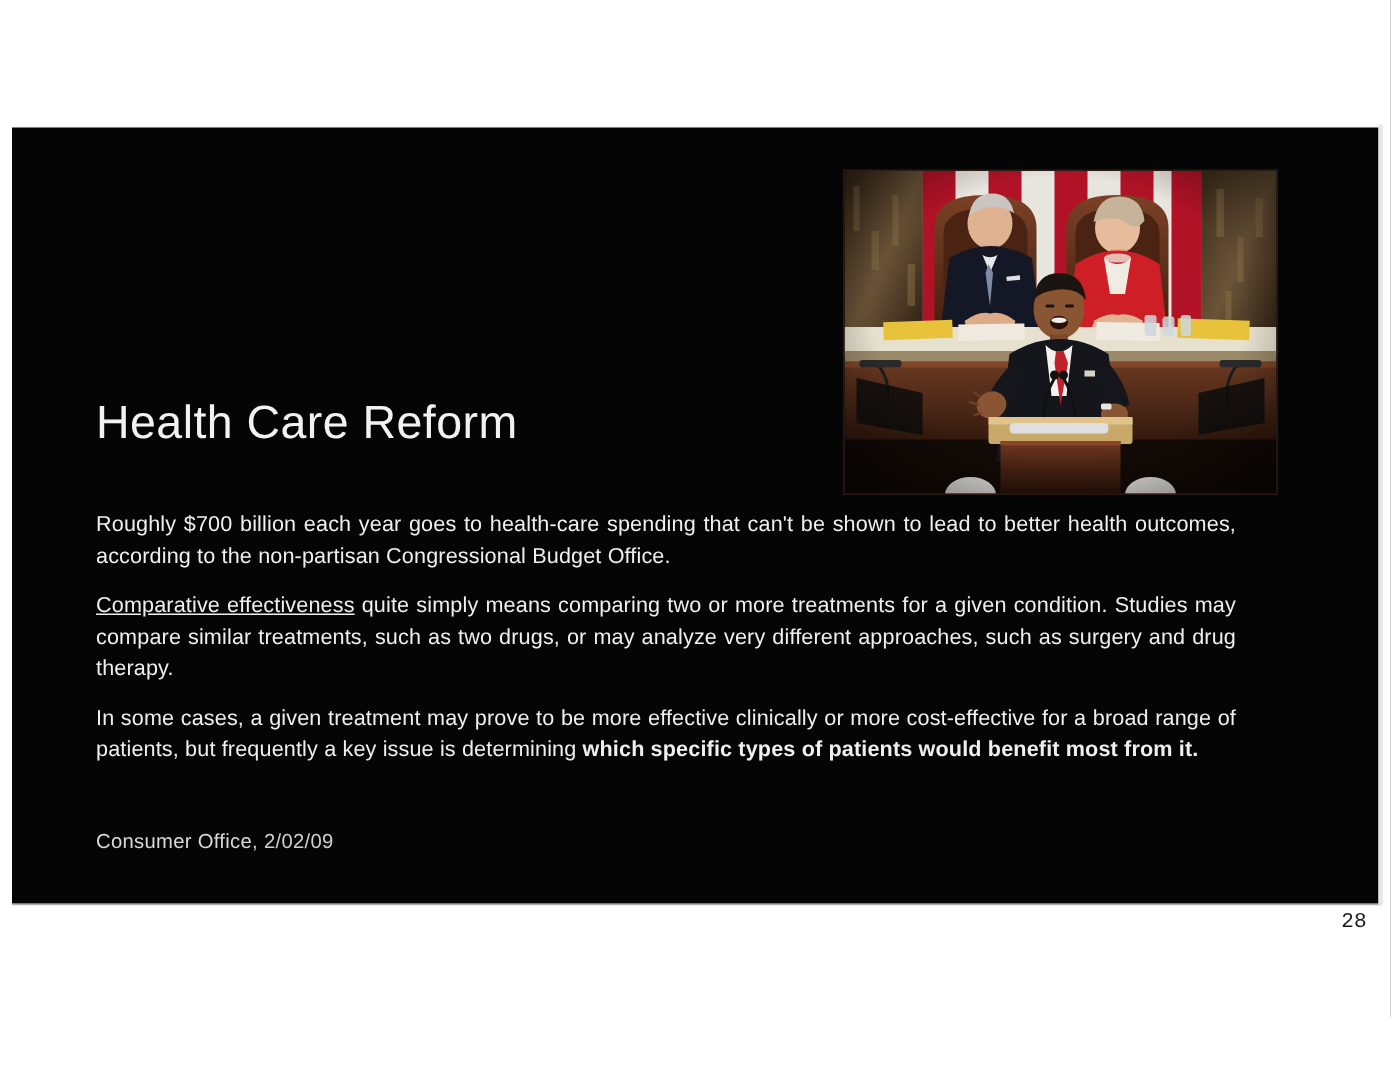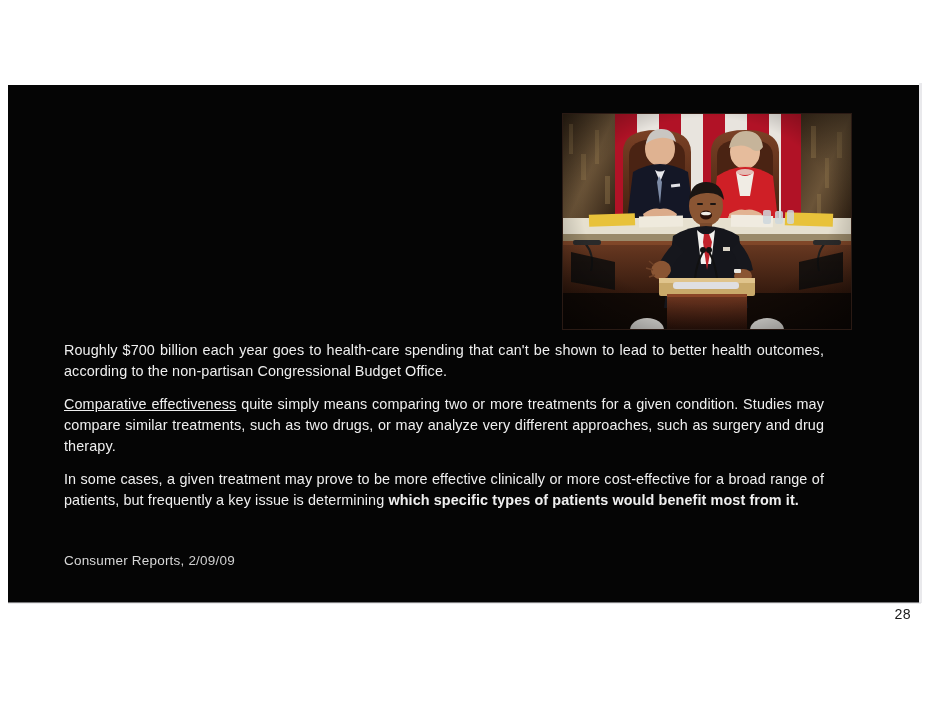--- a/index.html
+++ b/index.html
@@ -122,20 +122,21 @@
     font-family: Liberation Mono, monospace;
   }
 </style>
 </head>
 <body>
 
 <div id="page">
 
   <div id="slide">
 
+    <h1 id="title">Health Care Reform</h1>
 
     <div id="photo">
       <svg width="288" height="215" viewBox="0 0 288 215" xmlns="http://www.w3.org/2000/svg">
         <defs>
           <linearGradient id="woodDark" x1="0" y1="0" x2="0" y2="1">
             <stop offset="0%" stop-color="#5a3020"></stop>
             <stop offset="100%" stop-color="#2d150d"></stop>
           </linearGradient>
           <linearGradient id="woodMid" x1="0" y1="0" x2="0" y2="1">
             <stop offset="0%" stop-color="#7a4126"></stop>
@@ -308,21 +309,21 @@
       <p class="para">
         <span class="u">Comparative effectiveness</span><span> quite simply means comparing two or more treatments for a given condition.  Studies may compare similar treatments, such as two drugs, or may analyze very different approaches, such as surgery and drug therapy.</span>
       </p>
 
       <p class="para">
         <span>In some cases, a given treatment may prove to be more effective clinically or more cost-effective for a broad range of patients, but frequently a key issue is determining </span><span class="b">which specific types of patients would benefit most from it.</span>
       </p>
     </div>
 
     <div id="citation">
-      <span class="src">Consumer Reports</span><span>, 2/09/09</span>
+      <span class="src">Consumer Office</span><span>, 2/02/09</span>
     </div>
 
   </div>
 
   <div id="slide-edge-right"></div>
   <div id="slide-edge-bottom"></div>
 
   <div id="page-number">28</div>
 
 </div>

